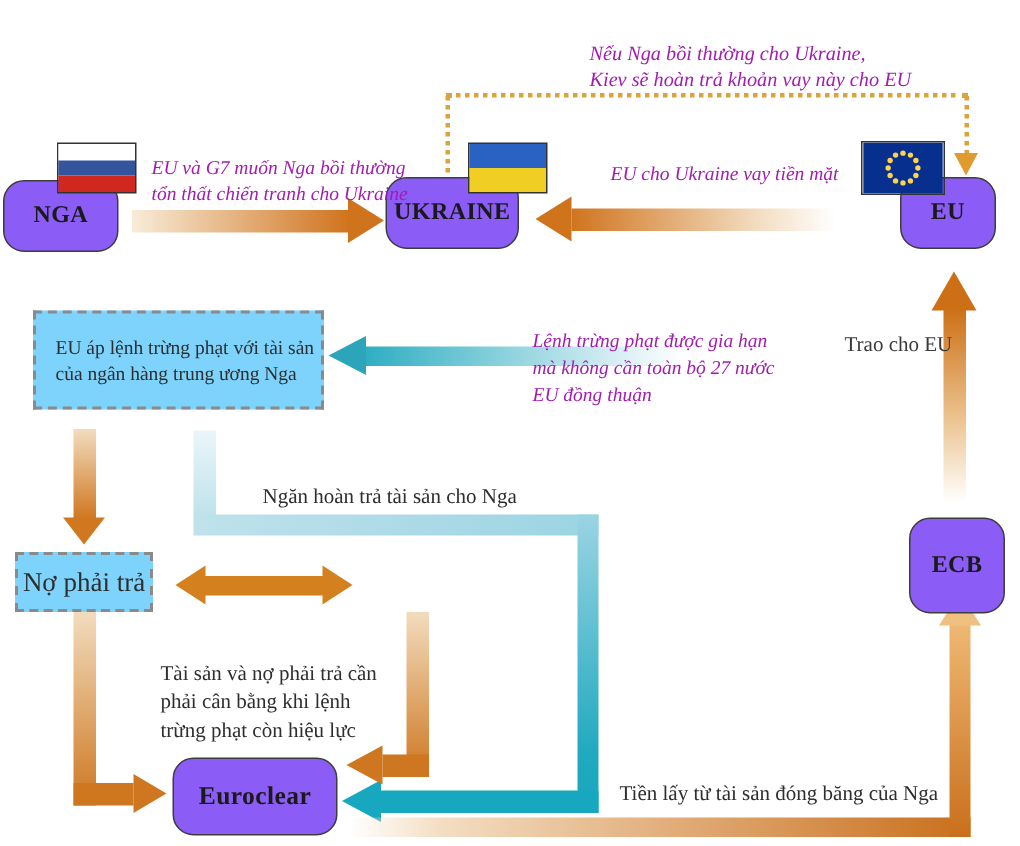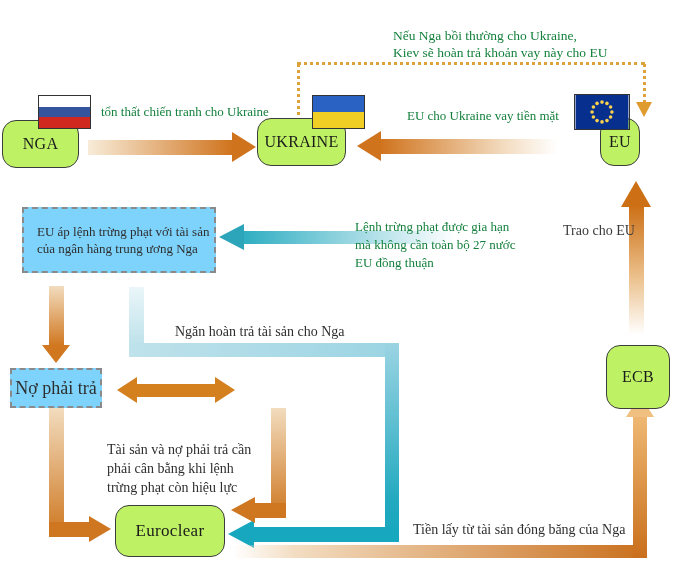--- a/index.html
+++ b/index.html
@@ -1,24 +1,24 @@
 <!DOCTYPE html>
 <html><head>
 <meta charset="utf-8">
 <style>
   html,body{margin:0;padding:0;background:#fff;}
   #canvas{position:relative;width:680px;height:564px;background:#fff;overflow:hidden;
           font-family:"Liberation Serif","DejaVu Serif",serif;}
   
-  .node{position:absolute;background:#bef264;border:1.6px solid #3d3d3d;border-radius:14px;
-        display:flex;align-items:center;justify-content:center;font-weight:normal;
+  .node{position:absolute;background:#8b5cf6;border:1.6px solid #3d3d3d;border-radius:14px;
+        display:flex;align-items:center;justify-content:center;font-weight:bold;
         font-size:16px;color:#1a1a1a;box-sizing:border-box;z-index:2;letter-spacing:.3px;}
   #node-nga{left:2px;top:120px;width:77px;height:48px;}
   #node-ukraine{left:257px;top:118px;width:89px;height:48px;}
-  #node-eu{left:600px;top:118px;width:40px;height:48px;}
+  #node-eu{left:600px;top:118px;width:64px;height:48px;}
   #node-ecb{left:606px;top:345px;width:64px;height:64px;}
   #node-euroclear{left:115px;top:505px;width:110px;height:52px;font-size:17px;z-index:3;}
   
   .dashed{position:absolute;border:2px dashed #8a8a8a;background:#7dd3fc;box-sizing:border-box;
           color:#2e2e2e;z-index:2;}
   #box-sanctions{left:22px;top:207px;width:194px;height:66px;font-size:13px;line-height:17px;
                  padding:14px 0 0 13px;}
   #box-liabilities{left:10px;top:368px;width:92px;height:40px;display:flex;align-items:center;
                    justify-content:center;font-size:18px;font-family:Liberation Serif, serif;}
   #box-assets{left:237px;top:368px;width:88px;height:40px;display:flex;align-items:center;
@@ -29,21 +29,21 @@
   #flag-russia .s1{height:33.3%;background:#fff;}
   #flag-russia .s2{height:33.4%;background:#34549e;}
   #flag-russia .s3{height:33.3%;background:#d0281e;}
   #flag-ukraine{left:312px;top:95px;width:53px;height:34px;}
   #flag-ukraine .s1{height:50%;background:#2a62c4;}
   #flag-ukraine .s2{height:50%;background:#f1ce23;}
   #flag-eu{left:574px;top:94px;width:56px;height:36px;}
   #flag-eu svg{display:block;width:100%;height:100%;}
   
   .note{position:absolute;font-size:13px;line-height:17px;color:#2e2e2e;white-space:nowrap;z-index:2;}
-  .navy{color:#15803d;}
+  .navy{color:#a21caf;font-style:italic;}
   #t-repay{left:393px;top:27px;font-size:13.5px;}
   #t-comp{left:101px;top:103px;}
   #t-loan{left:407px;top:107px;}
   #t-renew{left:355px;top:218px;line-height:18px;}
   #t-give{left:563px;top:222px;font-size:14px;color:#3a3a3a;}
   #t-block{left:175px;top:323px;font-size:14px;}
   #t-balance{left:107px;top:440px;font-size:14px;line-height:19px;}
   #t-frozen{left:413px;top:521px;font-size:14px;}
   
   .seg{position:absolute;z-index:1;}
@@ -204,20 +204,21 @@
     <span class="line">EU áp lệnh trừng phạt với tài sản</span>
     <span class="line">của ngân hàng trung ương Nga</span>
   </div>
   <div class="dashed" id="box-liabilities">Nợ phải trả</div>
 
   <div class="note navy" id="t-repay">
     <span class="line">Nếu Nga bồi thường cho Ukraine,</span>
     <span class="line">Kiev sẽ hoàn trả khoản vay này cho EU</span>
   </div>
   <div class="note navy" id="t-comp">
+    <span class="line">EU và G7 muốn Nga bồi thường</span>
     <span class="line">tổn thất chiến tranh cho Ukraine</span>
   </div>
   <div class="note navy" id="t-loan">EU cho Ukraine vay tiền mặt</div>
   <div class="note navy" id="t-renew">
     <span class="line">Lệnh trừng phạt được gia hạn</span>
     <span class="line">mà không cần toàn bộ 27 nước</span>
     <span class="line">EU đồng thuận</span>
   </div>
   <div class="note" id="t-give">Trao cho EU</div>
   <div class="note" id="t-block">Ngăn hoàn trả tài sản cho Nga</div>

